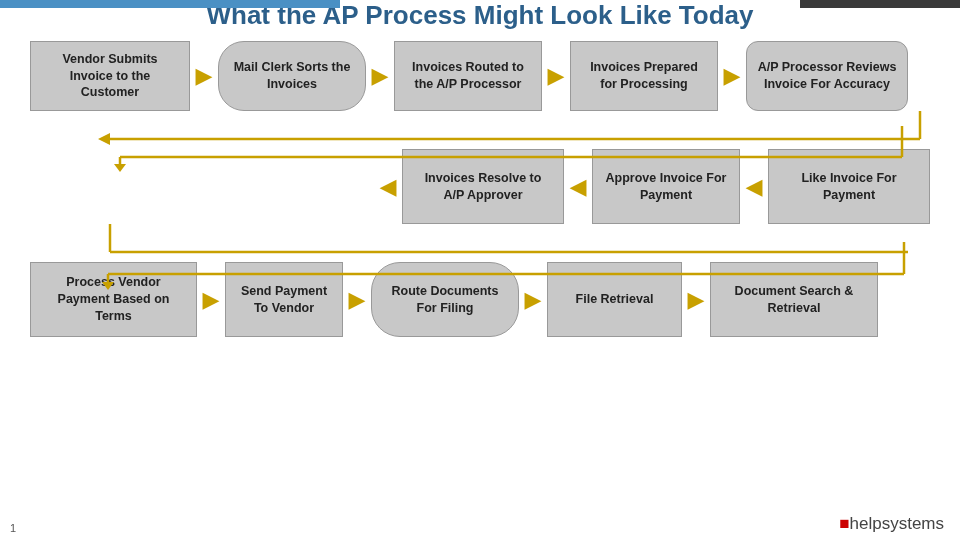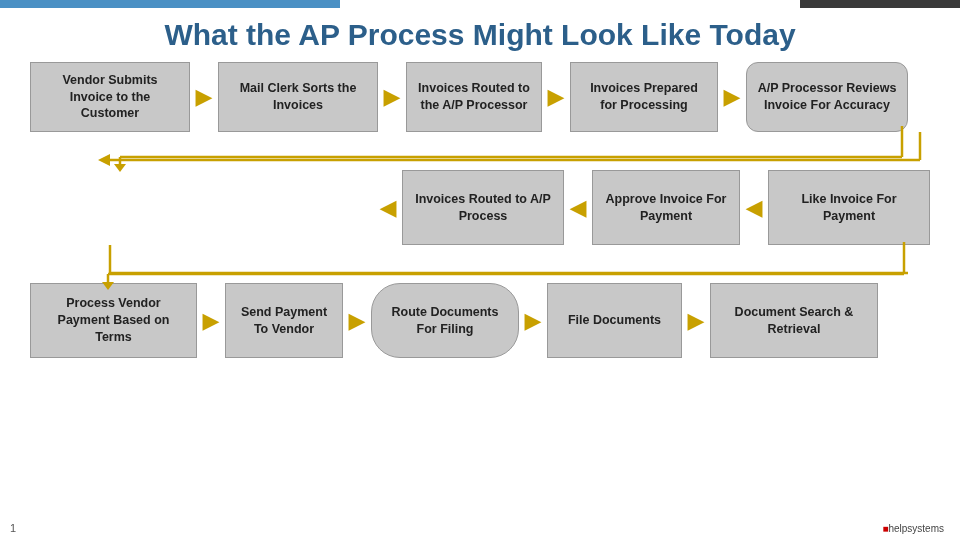--- a/index.html
+++ b/index.html
@@ -23,23 +23,22 @@
       background: #4a90c4;
     }
     .top-bar-right {
       width: 160px;
       margin-left: auto;
       background: #3a3a3a;
     }
 
     .page-title {
       text-align: center;
-      padding-top: 18px;
       padding-bottom: 6px;
-      font-size: 30px;
+      font-size: 26px;
       font-weight: bold;
       color: #2c5f8a;
     }
 
     .box {
       background: #c8c8c8;
       border: 1.5px solid #999;
       padding: 8px 10px;
       text-align: center;
       font-size: 12.5px;
@@ -68,21 +67,21 @@
       bottom: 6px;
       left: 10px;
       font-size: 11px;
       color: #555;
     }
 
     .helpsystems-logo {
       position: absolute;
       bottom: 6px;
       right: 16px;
-      font-size: 10px;
+      font-size: 17px;
       color: #666;
     }
     .helpsystems-logo span {
       color: #c00;
       font-weight: bold;
     }
     .helpsystems-logo em {
       font-style: normal;
       color: #444;
     }
@@ -95,59 +94,59 @@
   <div class="top-bar-right"></div>
 </div>
 
 <h1 class="page-title">What the AP Process Might Look Like Today</h1>
 
 <div style="position:relative; width:900px; margin:0 auto; margin-top:4px;">
 
   <div style="display:flex; align-items:center; margin-bottom:0; padding: 0 0;">
     <div class="box" style="width:160px;min-height:70px;">Vendor Submits Invoice to the Customer</div>
     <div class="arrow-right">▶</div>
-    <div class="box" style="width:160px;min-height:70px;">Mail Clerk Sorts the Invoices</div>
+    <div class="box" style="width:148px;min-height:70px;border-radius:26px;">Mail Clerk Sorts the Invoices</div>
     <div class="arrow-right">▶</div>
-    <div class="box" style="width:136px;min-height:70px;">Invoices Routed to the A/P Processor</div>
+    <div class="box" style="width:148px;min-height:70px;">Invoices Routed to the A/P Processor</div>
     <div class="arrow-right">▶</div>
     <div class="box" style="width:148px;min-height:70px;text-align:center;">Invoices Prepared for Processing</div>
     <div class="arrow-right">▶</div>
     <div class="box" style="width:162px;min-height:70px;border-radius:12px;">A/P Processor Reviews Invoice For Accuracy</div>
   </div>
 
   <svg width="900" height="38" style="display:block; overflow:visible;">
 
     <line x1="890" y1="0" x2="890" y2="28" stroke="#c8a000" stroke-width="2.5"></line>
     <line x1="890" y1="28" x2="80" y2="28" stroke="#c8a000" stroke-width="2.5"></line>
     <polygon points="80,22 80,34 68,28" fill="#c8a000"></polygon>
   </svg>
 
   <div style="display:flex; align-items:center; flex-direction:row-reverse; margin-bottom:0;">
     <div class="box" style="width:162px;min-height:75px;">Like Invoice For Payment</div>
     <div class="arrow-right" style="transform:scaleX(-1);">▶</div>
     <div class="box" style="width:148px;min-height:75px;">Approve Invoice For Payment</div>
     <div class="arrow-right" style="transform:scaleX(-1);">▶</div>
-    <div class="box" style="width:162px;min-height:75px;">Invoices Routed to A/P Process</div>
+    <div class="box" style="width:162px;min-height:75px;">Invoices Resolve to A/P Approver</div>
     <div class="arrow-right" style="transform:scaleX(-1);">▶</div>
   </div>
 
   <svg width="900" height="38" style="display:block; overflow:visible;">
     <line x1="80" y1="0" x2="80" y2="28" stroke="#c8a000" stroke-width="2.5"></line>
     <line x1="80" y1="28" x2="878" y2="28" stroke="#c8a000" stroke-width="2.5"></line>
 
   </svg>
 
   <div style="display:flex; align-items:center; margin-bottom:0;">
     <div class="box" style="width:167px;min-height:75px;">Process Vendor Payment Based on Terms</div>
     <div class="arrow-right">▶</div>
     <div class="box" style="width:118px;min-height:75px;">Send Payment To Vendor</div>
     <div class="arrow-right">▶</div>
     <div class="box" style="width:148px;min-height:75px;border-radius:29px;">Route Documents For Filing</div>
     <div class="arrow-right">▶</div>
-    <div class="box" style="width:135px;min-height:75px;">File Documents</div>
+    <div class="box" style="width:135px;min-height:75px;">File Retrieval</div>
     <div class="arrow-right">▶</div>
     <div class="box" style="width:168px;min-height:75px;">Document Search &amp; Retrieval</div>
   </div>
 
 </div>
 
 <svg style="position:absolute; top:52px; left:30px; pointer-events:none; overflow:visible;" width="900" height="490">
 
   <line x1="872" y1="74" x2="872" y2="105" stroke="#c8a000" stroke-width="2.5" stroke-linejoin="round"></line>
 

